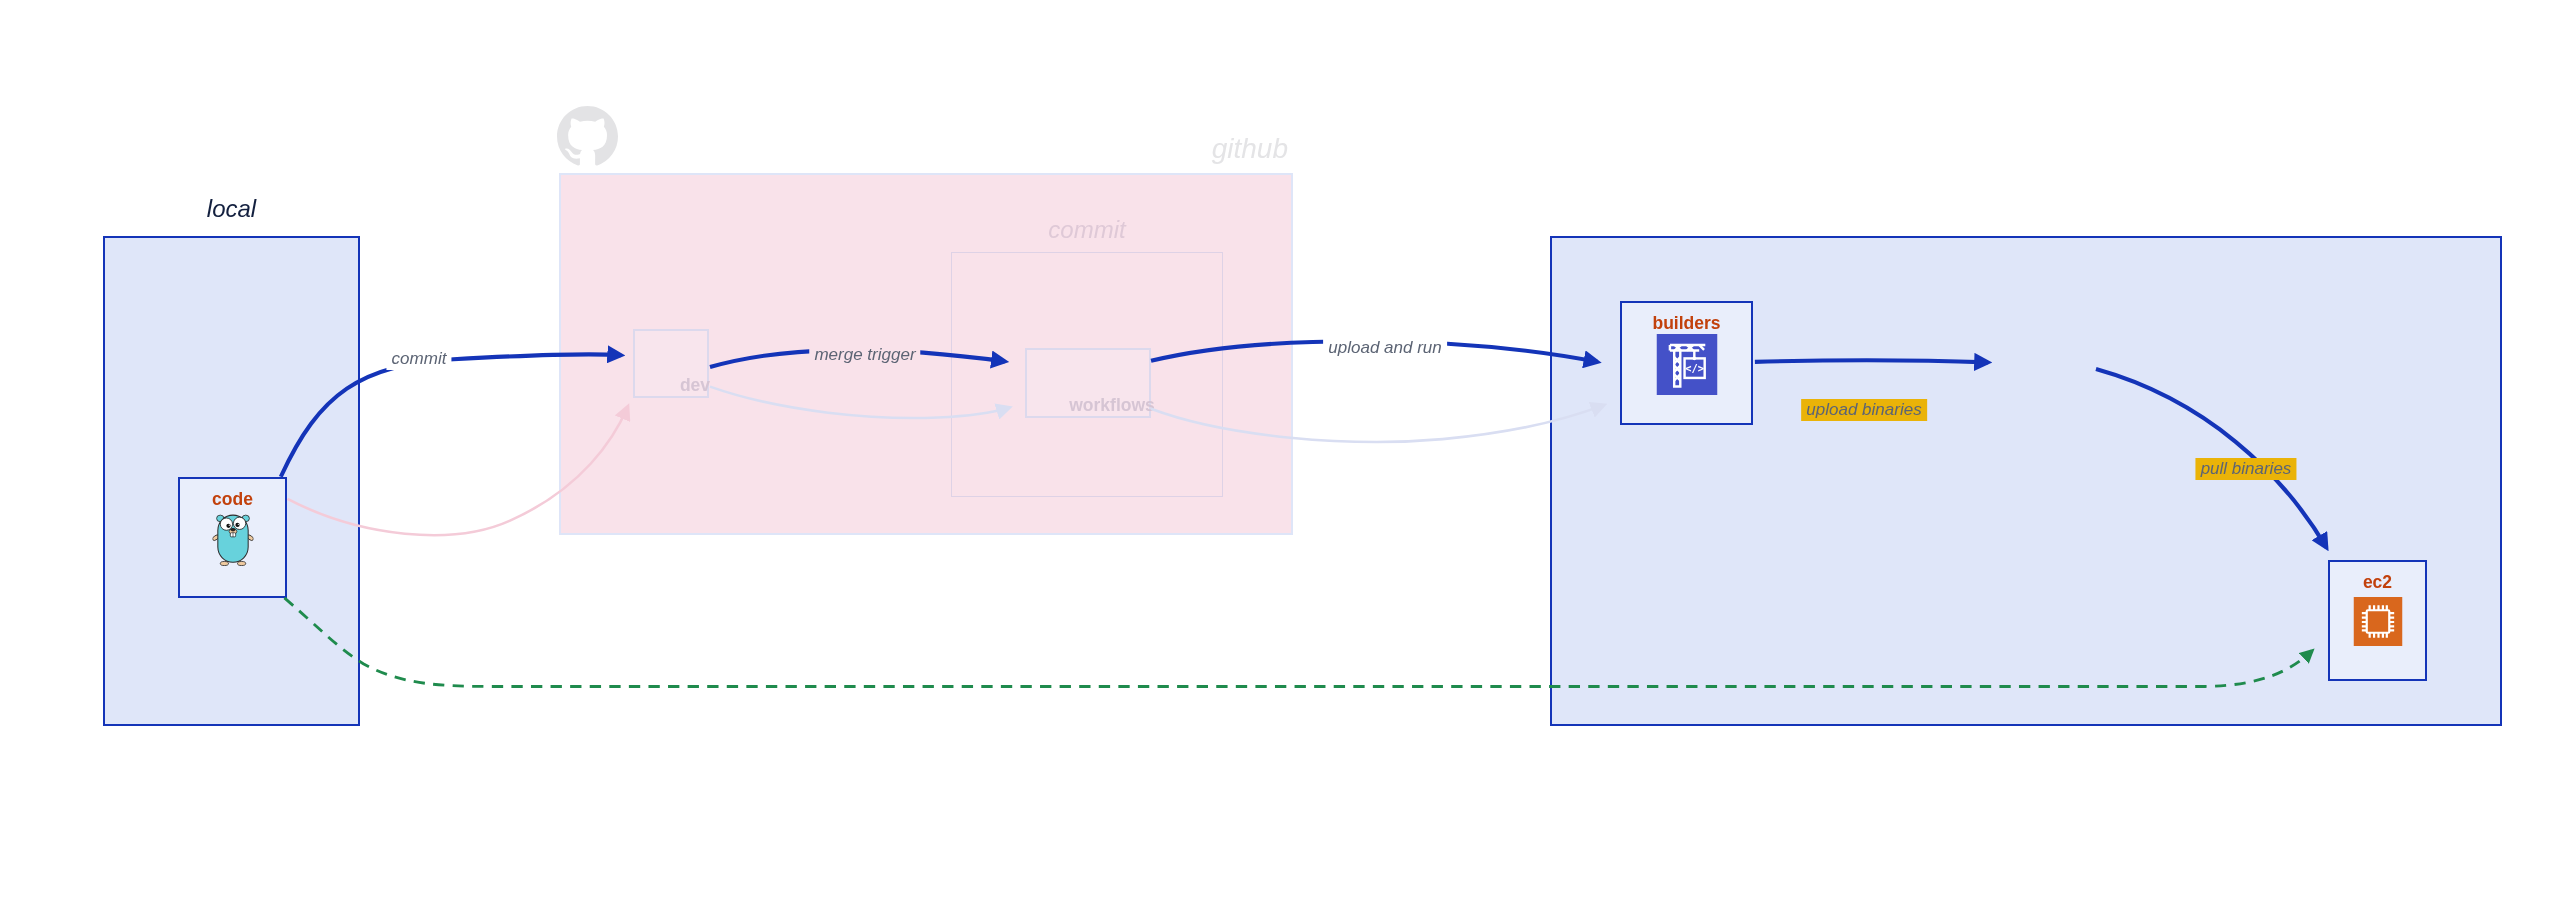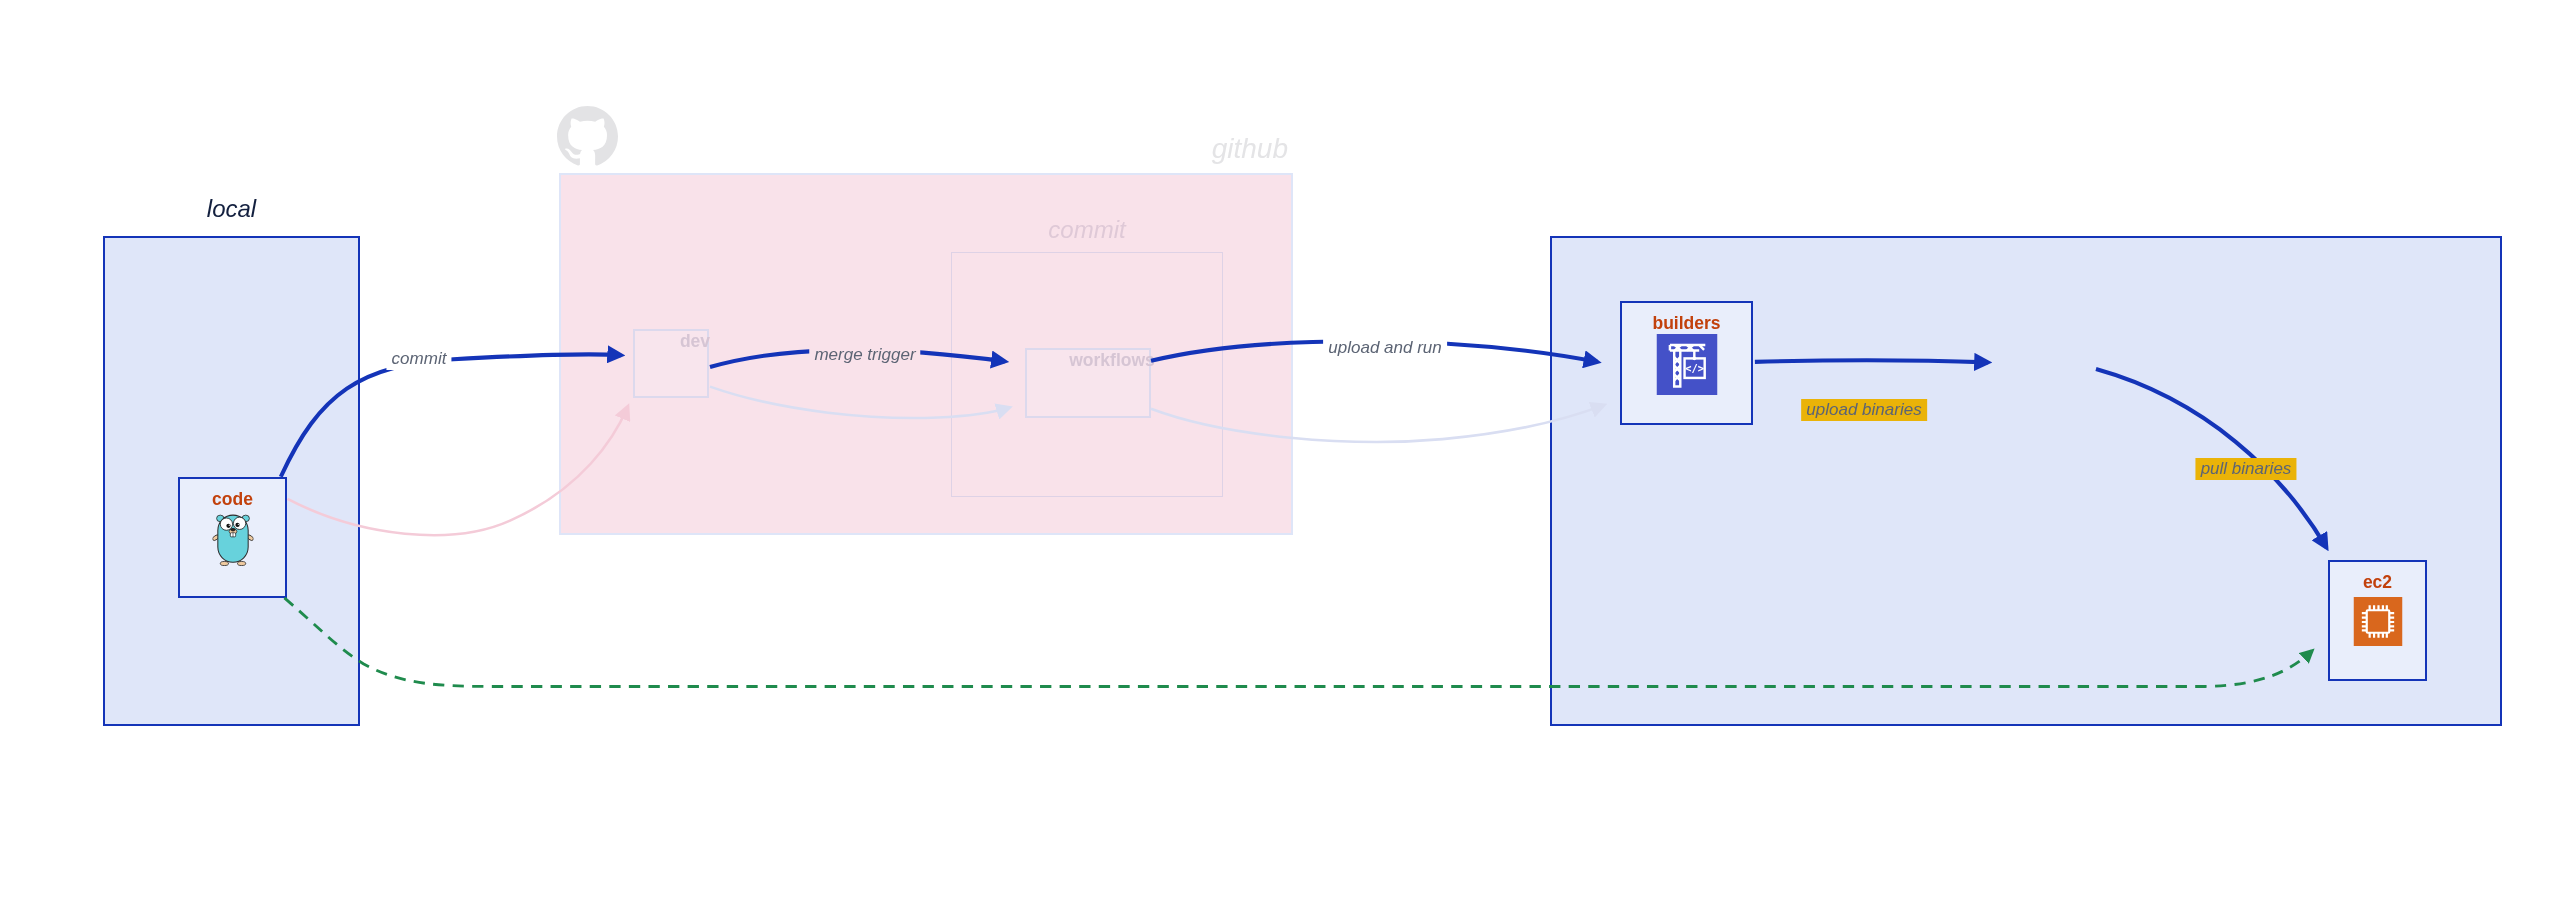--- a/index.html
+++ b/index.html
@@ -11,21 +11,21 @@
   .group{position:absolute;box-sizing:border-box;z-index:1;}
   .group-local,.group-aws{background:#dfe6f9;border:2.6px solid #1434b8;}
   .group-github{background:#f9e2ea;border:2.1px solid #dee5f8;}
   .group-master{background:transparent;border:1.5px solid #ded2e6;}
   .group-label{position:absolute;z-index:2;font-size:24px;color:#13203f;text-align:center;white-space:nowrap;font-style:italic;}
   .group-label.faint-gray{color:#e4e4e6;font-size:28px;text-align:right;}
   .group-label.faint-mauve{color:#dfc9d7;font-size:24px;}
   
   .node{position:absolute;box-sizing:border-box;z-index:2;}
   .node-active{background:#e9eefb;border:2.6px solid #1434b8;}
-  .node-faded{background:#f8e5ed;border:2.1px solid #dcd9ed;display:flex;align-items:flex-start;justify-content:center;padding-left:48px;}
+  .node-faded{background:#f8e5ed;border:2.1px solid #dcd9ed;display:flex;align-items:flex-end;justify-content:center;padding-left:48px;}
   .node-label{display:block;text-align:center;font-weight:bold;font-size:17.5px;color:#c2410c;margin-top:10.3px;}
   .node-label.faded{color:#d6c5d4;margin-top:0;}
   .node-icon{position:absolute;left:50%;transform:translateX(-50%);}
   
   #edges{position:absolute;left:0;top:0;z-index:3;pointer-events:none;}
   
   .edge-label{
     position:absolute;z-index:4;transform:translate(-50%,-50%);
     font-style:italic;font-size:17px;color:#5c6474;white-space:nowrap;padding:1px 5.2px;
   }

